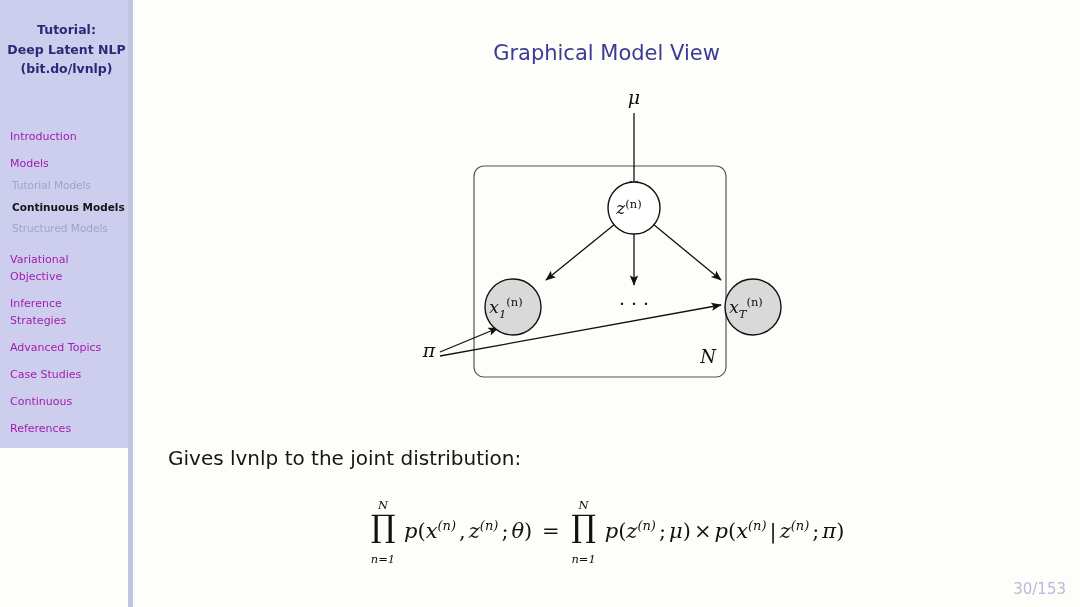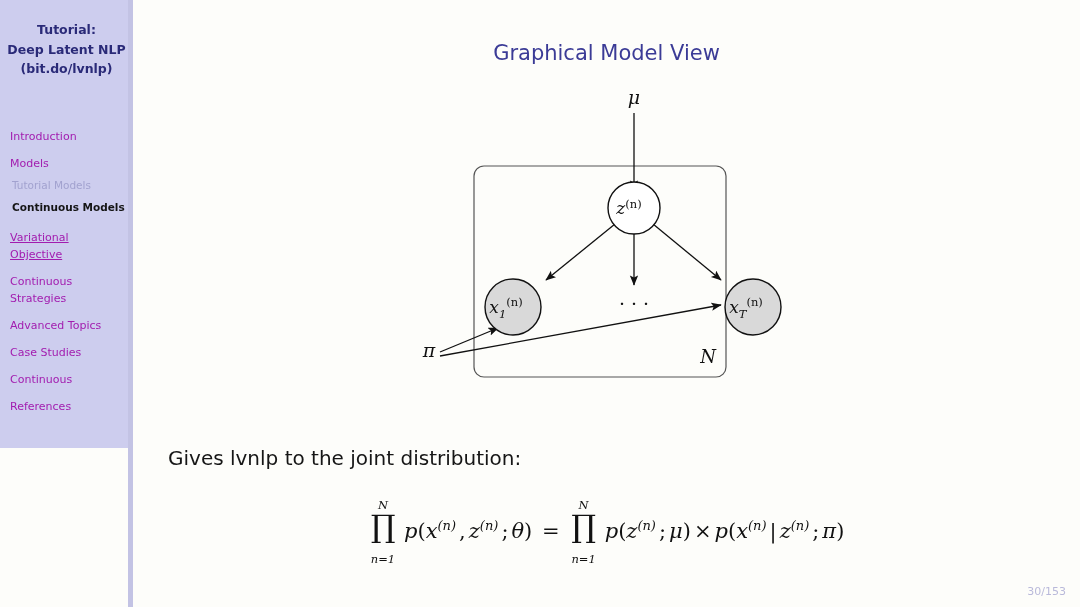--- a/index.html
+++ b/index.html
@@ -138,47 +138,48 @@
     vertical-align: super;
     font-style: italic;
   }
   .opgap { padding: 0 3px; }
 
   .page-num {
     position: absolute;
     right: 14px;
     bottom: 9px;
     color: #b9b9da;
-    font-size: 11px;
+    font-size: 15px;
     font-family: "DejaVu Sans", sans-serif;
   }
 </style>
 </head>
 <body>
 
 <div class="sidebar">
   <div class="sidebar-title">
     <div>Tutorial:</div>
     <div>Deep Latent NLP</div>
     <div>(bit.do/lvnlp)</div>
   </div>
 
   <div class="nav">
     <div class="nav-section">Introduction</div>
 
     <div class="nav-section tight">Models</div>
     <div class="nav-sub">Tutorial Models</div>
     <div class="nav-sub active">Continuous Models</div>
+    <div class="nav-sub">Structured Models</div>
     <div class="nav-spacer"></div>
 
     <div class="nav-section">
-      <div style="width:86px;text-decoration:underline;">Variational Objective</div>
+      <div style="width:86px;">Variational Objective</div>
     </div>
     <div class="nav-section">
-      <div style="width:80px;">Continuous Strategies</div>
+      <div style="width:80px;">Inference Strategies</div>
     </div>
     <div class="nav-section">Advanced Topics</div>
     <div class="nav-section">Case Studies</div>
     <div class="nav-section">Continuous</div>
     <div class="nav-section">References</div>
   </div>
 </div>
 <div class="sidebar-sep"></div>
 
 <div class="content">

